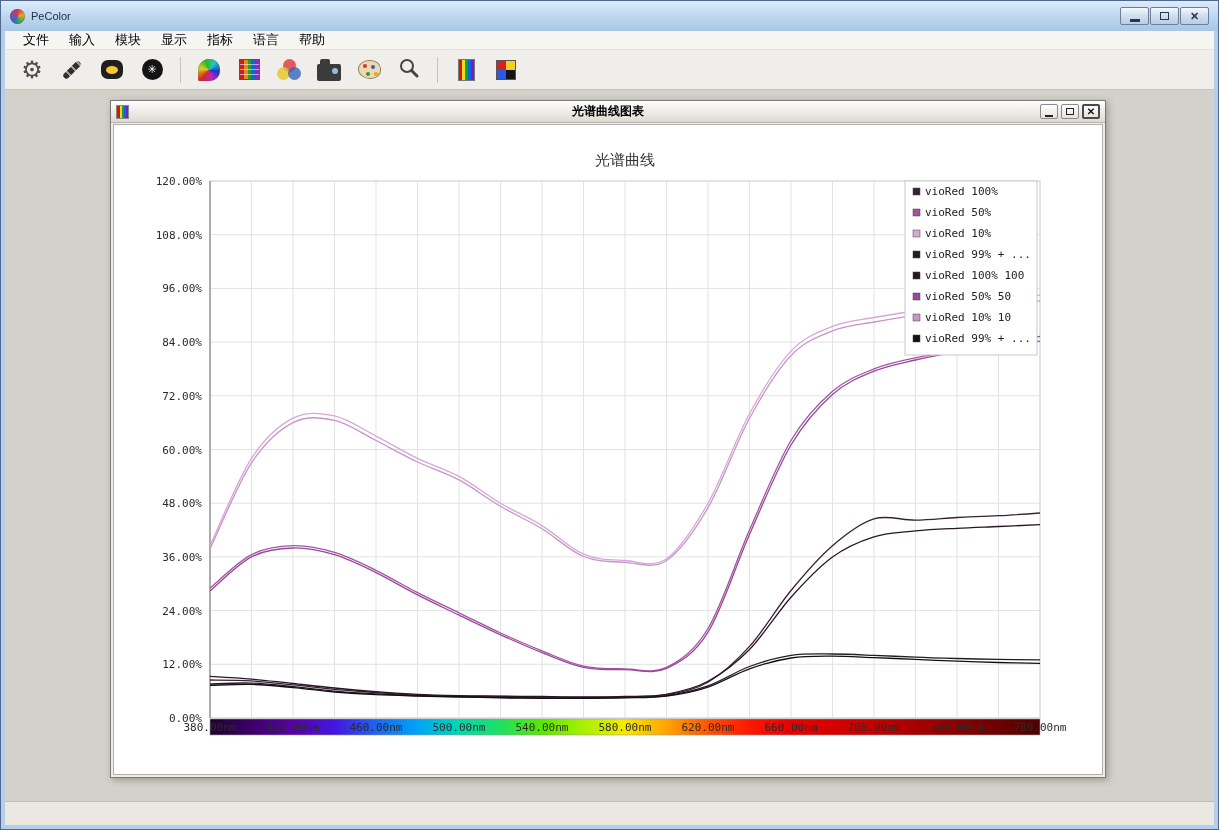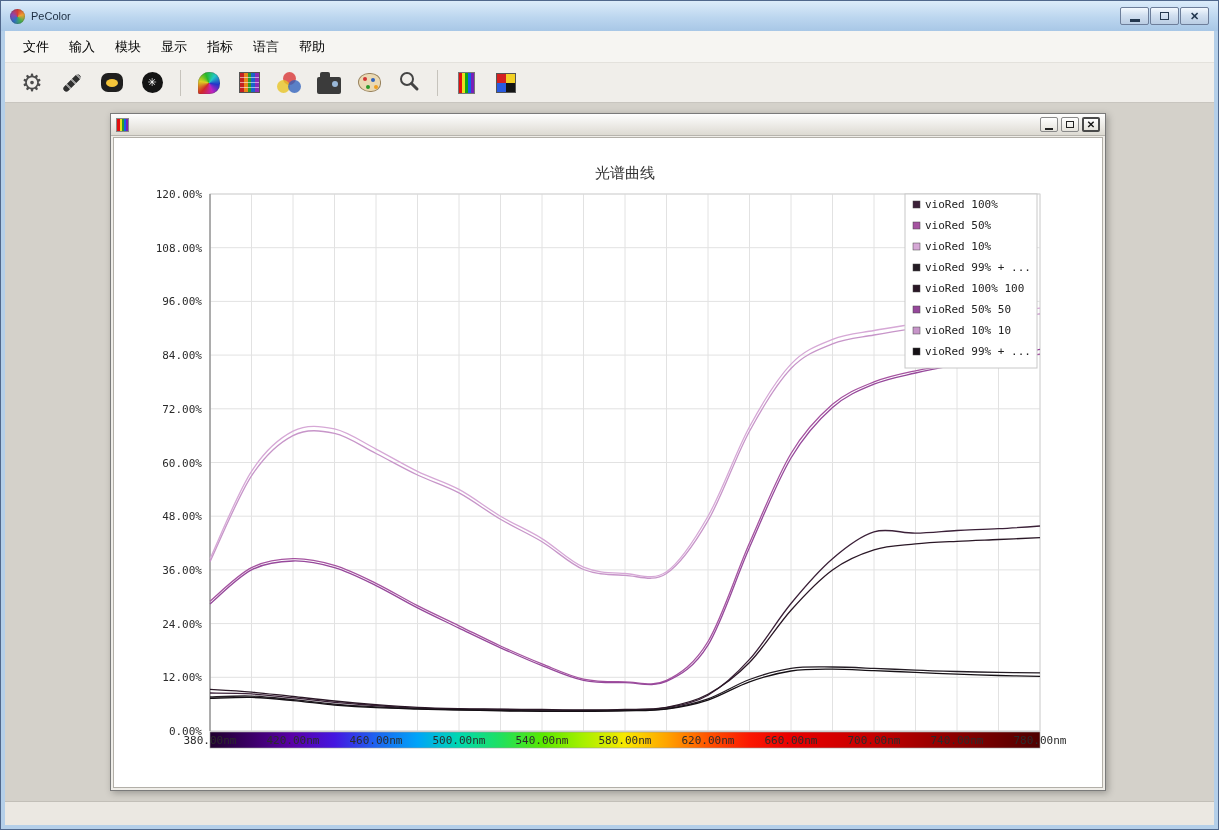--- a/index.html
+++ b/index.html
@@ -18,21 +18,21 @@
   .win-btn{width:29px;height:18px;border:1px solid #6d7e9a;border-radius:2px;
     background:linear-gradient(#f4f9fe,#d2e0f0 45%,#bacde3);
     display:flex;align-items:center;justify-content:center;cursor:default;}
   .ic-min{width:10px;height:3px;background:#24384f;margin-top:9px;}
   .ic-max{width:9px;height:8px;border:1px solid #24384f;}
   .ic-close{font-size:11px;font-weight:bold;color:#24384f;line-height:1;}
 
   
   .inner{position:absolute;top:30px;left:4px;right:4px;bottom:4px;display:flex;flex-direction:column;}
 
-  .menubar{height:32px;background:#f6f5f2;display:flex;align-items:center;padding-left:8px;border-bottom:1px solid #e3e1dc;}
+  .menubar{height:19px;background:#f6f5f2;display:flex;align-items:center;padding-left:8px;border-bottom:1px solid #e3e1dc;}
   .menu-item{padding:3px 10px;font-size:13px;color:#000;cursor:default;}
 
   .toolbar{height:40px;background:#f0eeea;display:flex;align-items:center;padding-left:10px;gap:6px;border-bottom:1px solid #c8c5bf;}
   .tool-btn{width:34px;height:32px;display:flex;align-items:center;justify-content:center;border-radius:3px;cursor:default;}
   .tb-sep{width:1px;height:26px;background:#c6c3bc;margin:0 5px;}
 
   .i-gear{font-size:24px;color:#4d4d4d;line-height:1;}
   .i-probe{width:22px;height:6px;border-radius:3px;transform:rotate(-45deg);
     background:repeating-linear-gradient(90deg,#2f2f2f 0 5px,#9a9a9a 5px 7px);}
   .i-capsule{width:22px;height:19px;background:#1f1f1f;border-radius:7px;display:flex;align-items:center;justify-content:center;}
@@ -168,20 +168,21 @@
         </div>
       <div class="tool-btn">
           <span class="i-csquares"></span>
         </div>
     </div>
 
     <div class="workarea">
       <div class="child">
         <div class="child-titlebar">
           <span class="child-icon"></span>
+          <span class="child-title">光谱曲线图表</span>
           <div class="child-btns">
             <div class="child-btn">
                 <span class="cic-min"></span>
               </div>
             <div class="child-btn">
                 <span class="cic-max"></span>
               </div>
             <div class="child-btn close">
                 <span class="cic-close">✕</span>
               </div>

